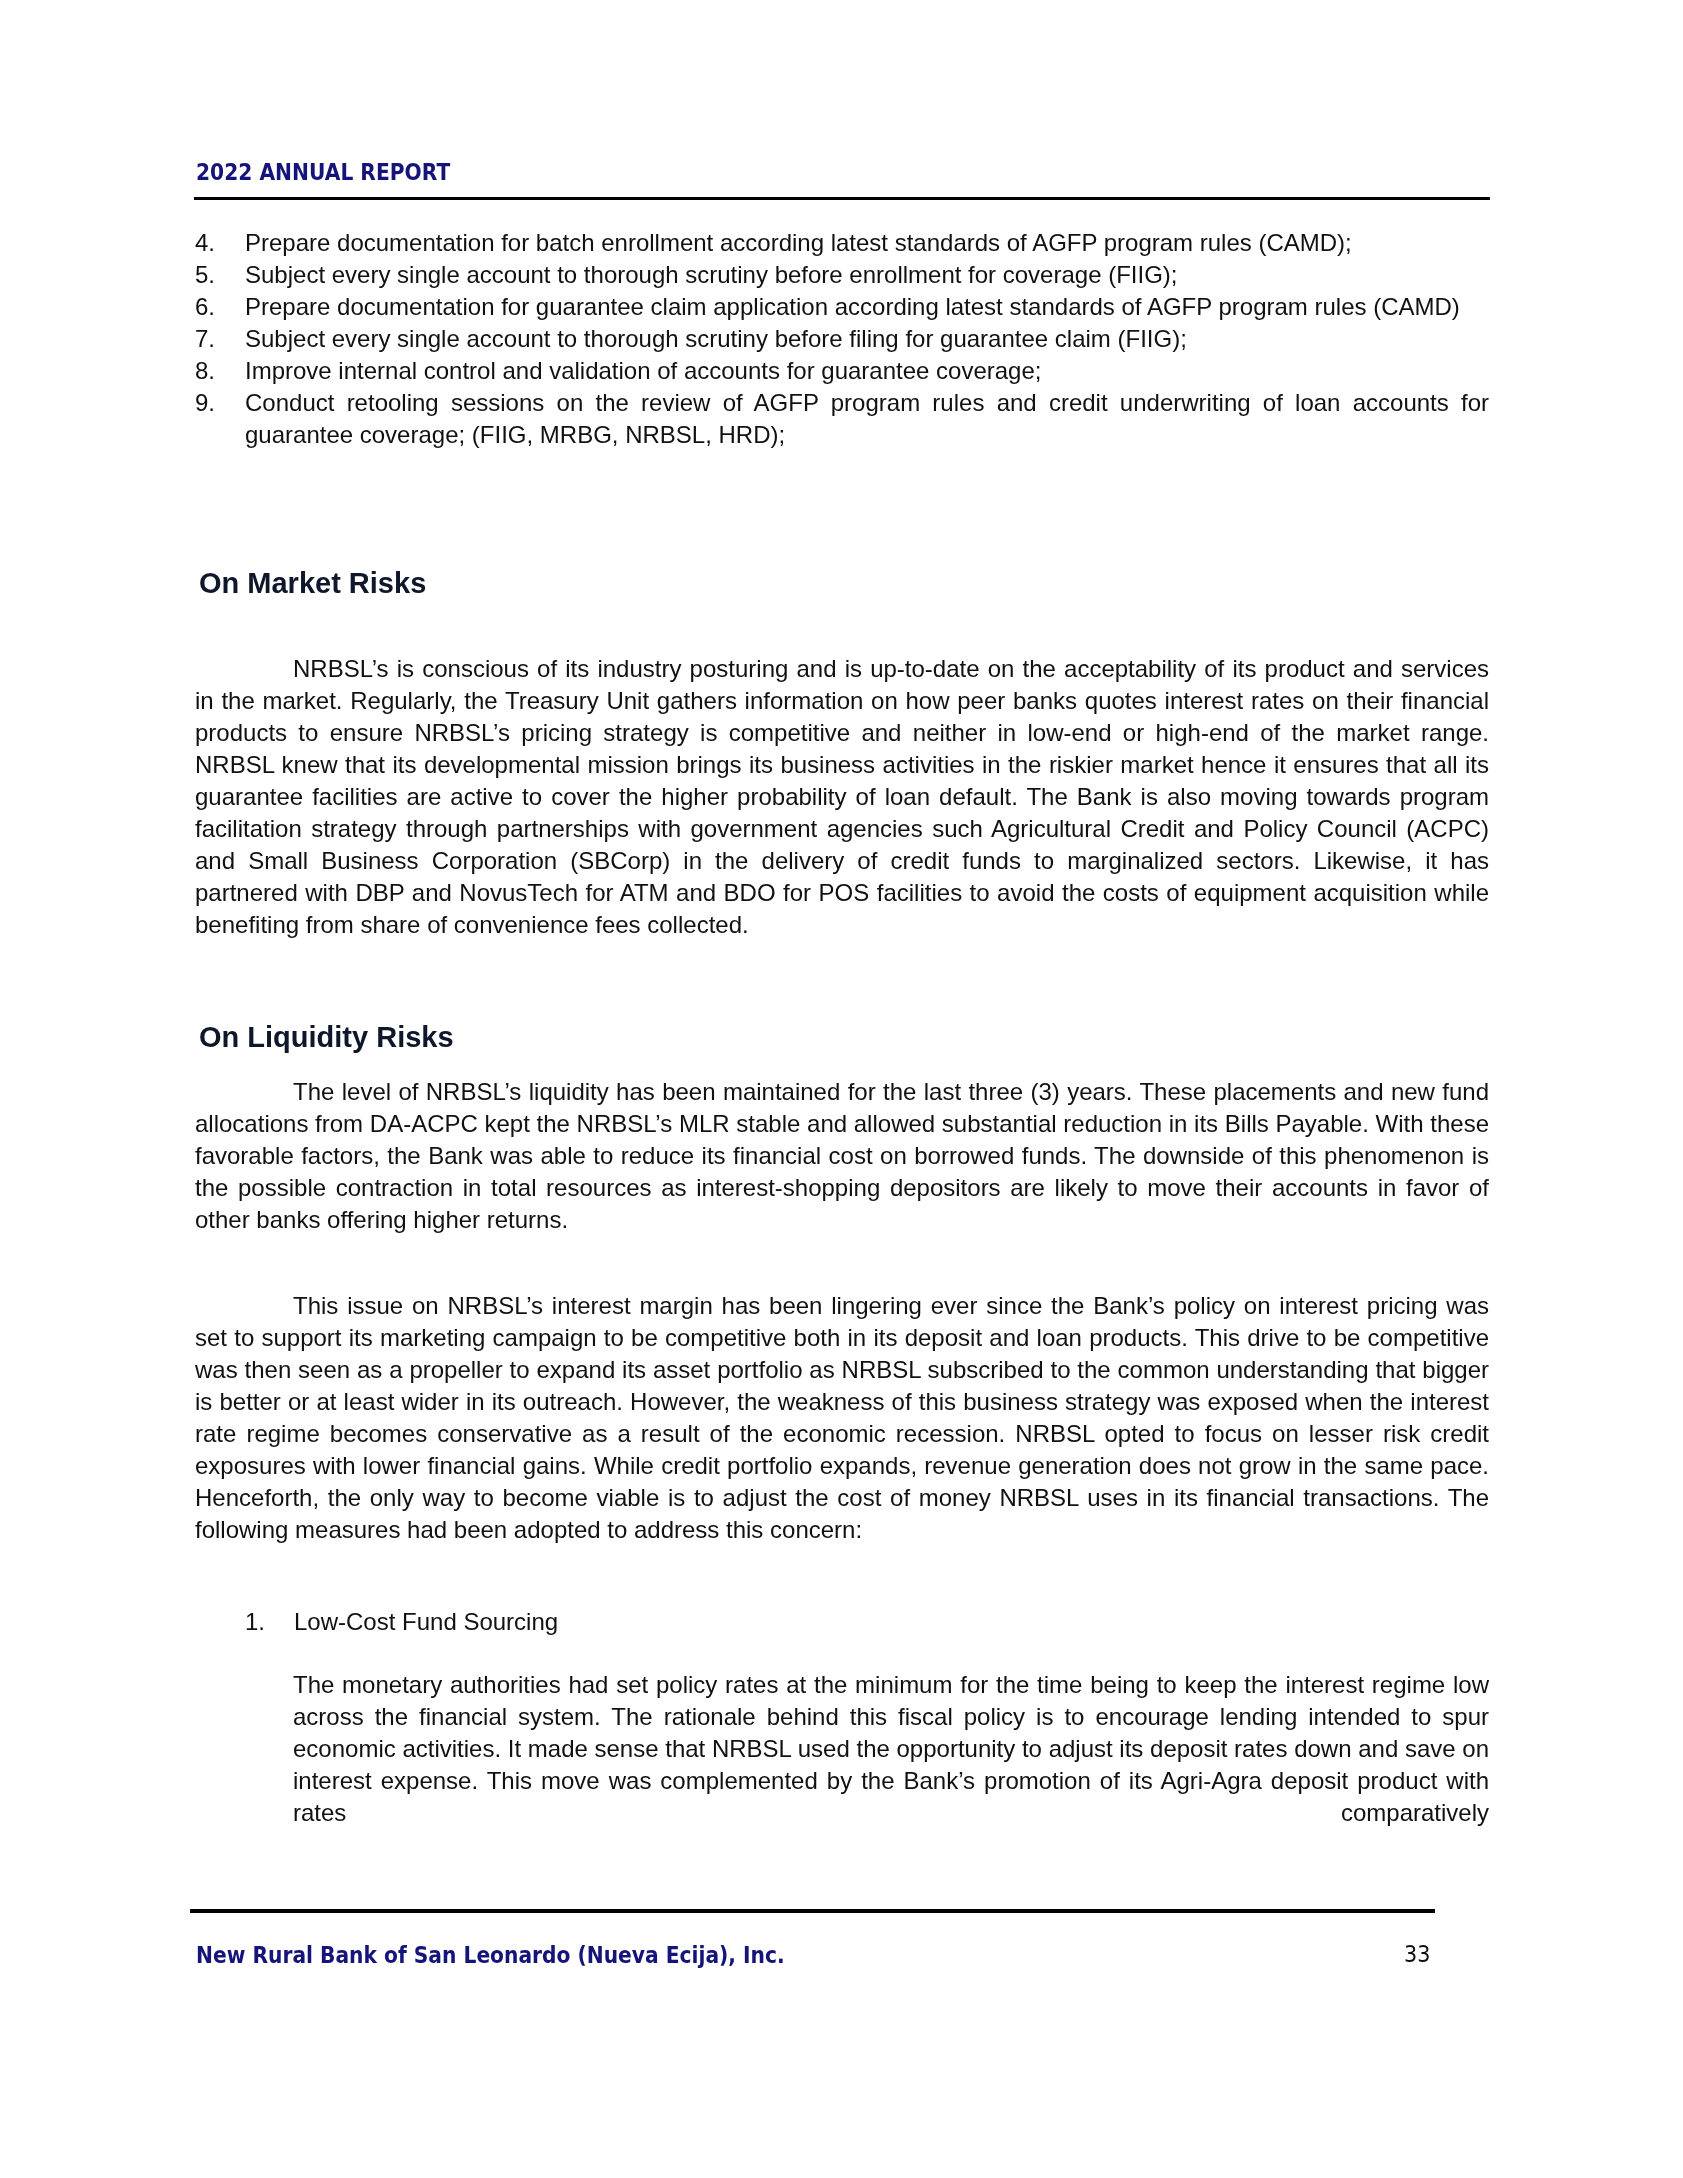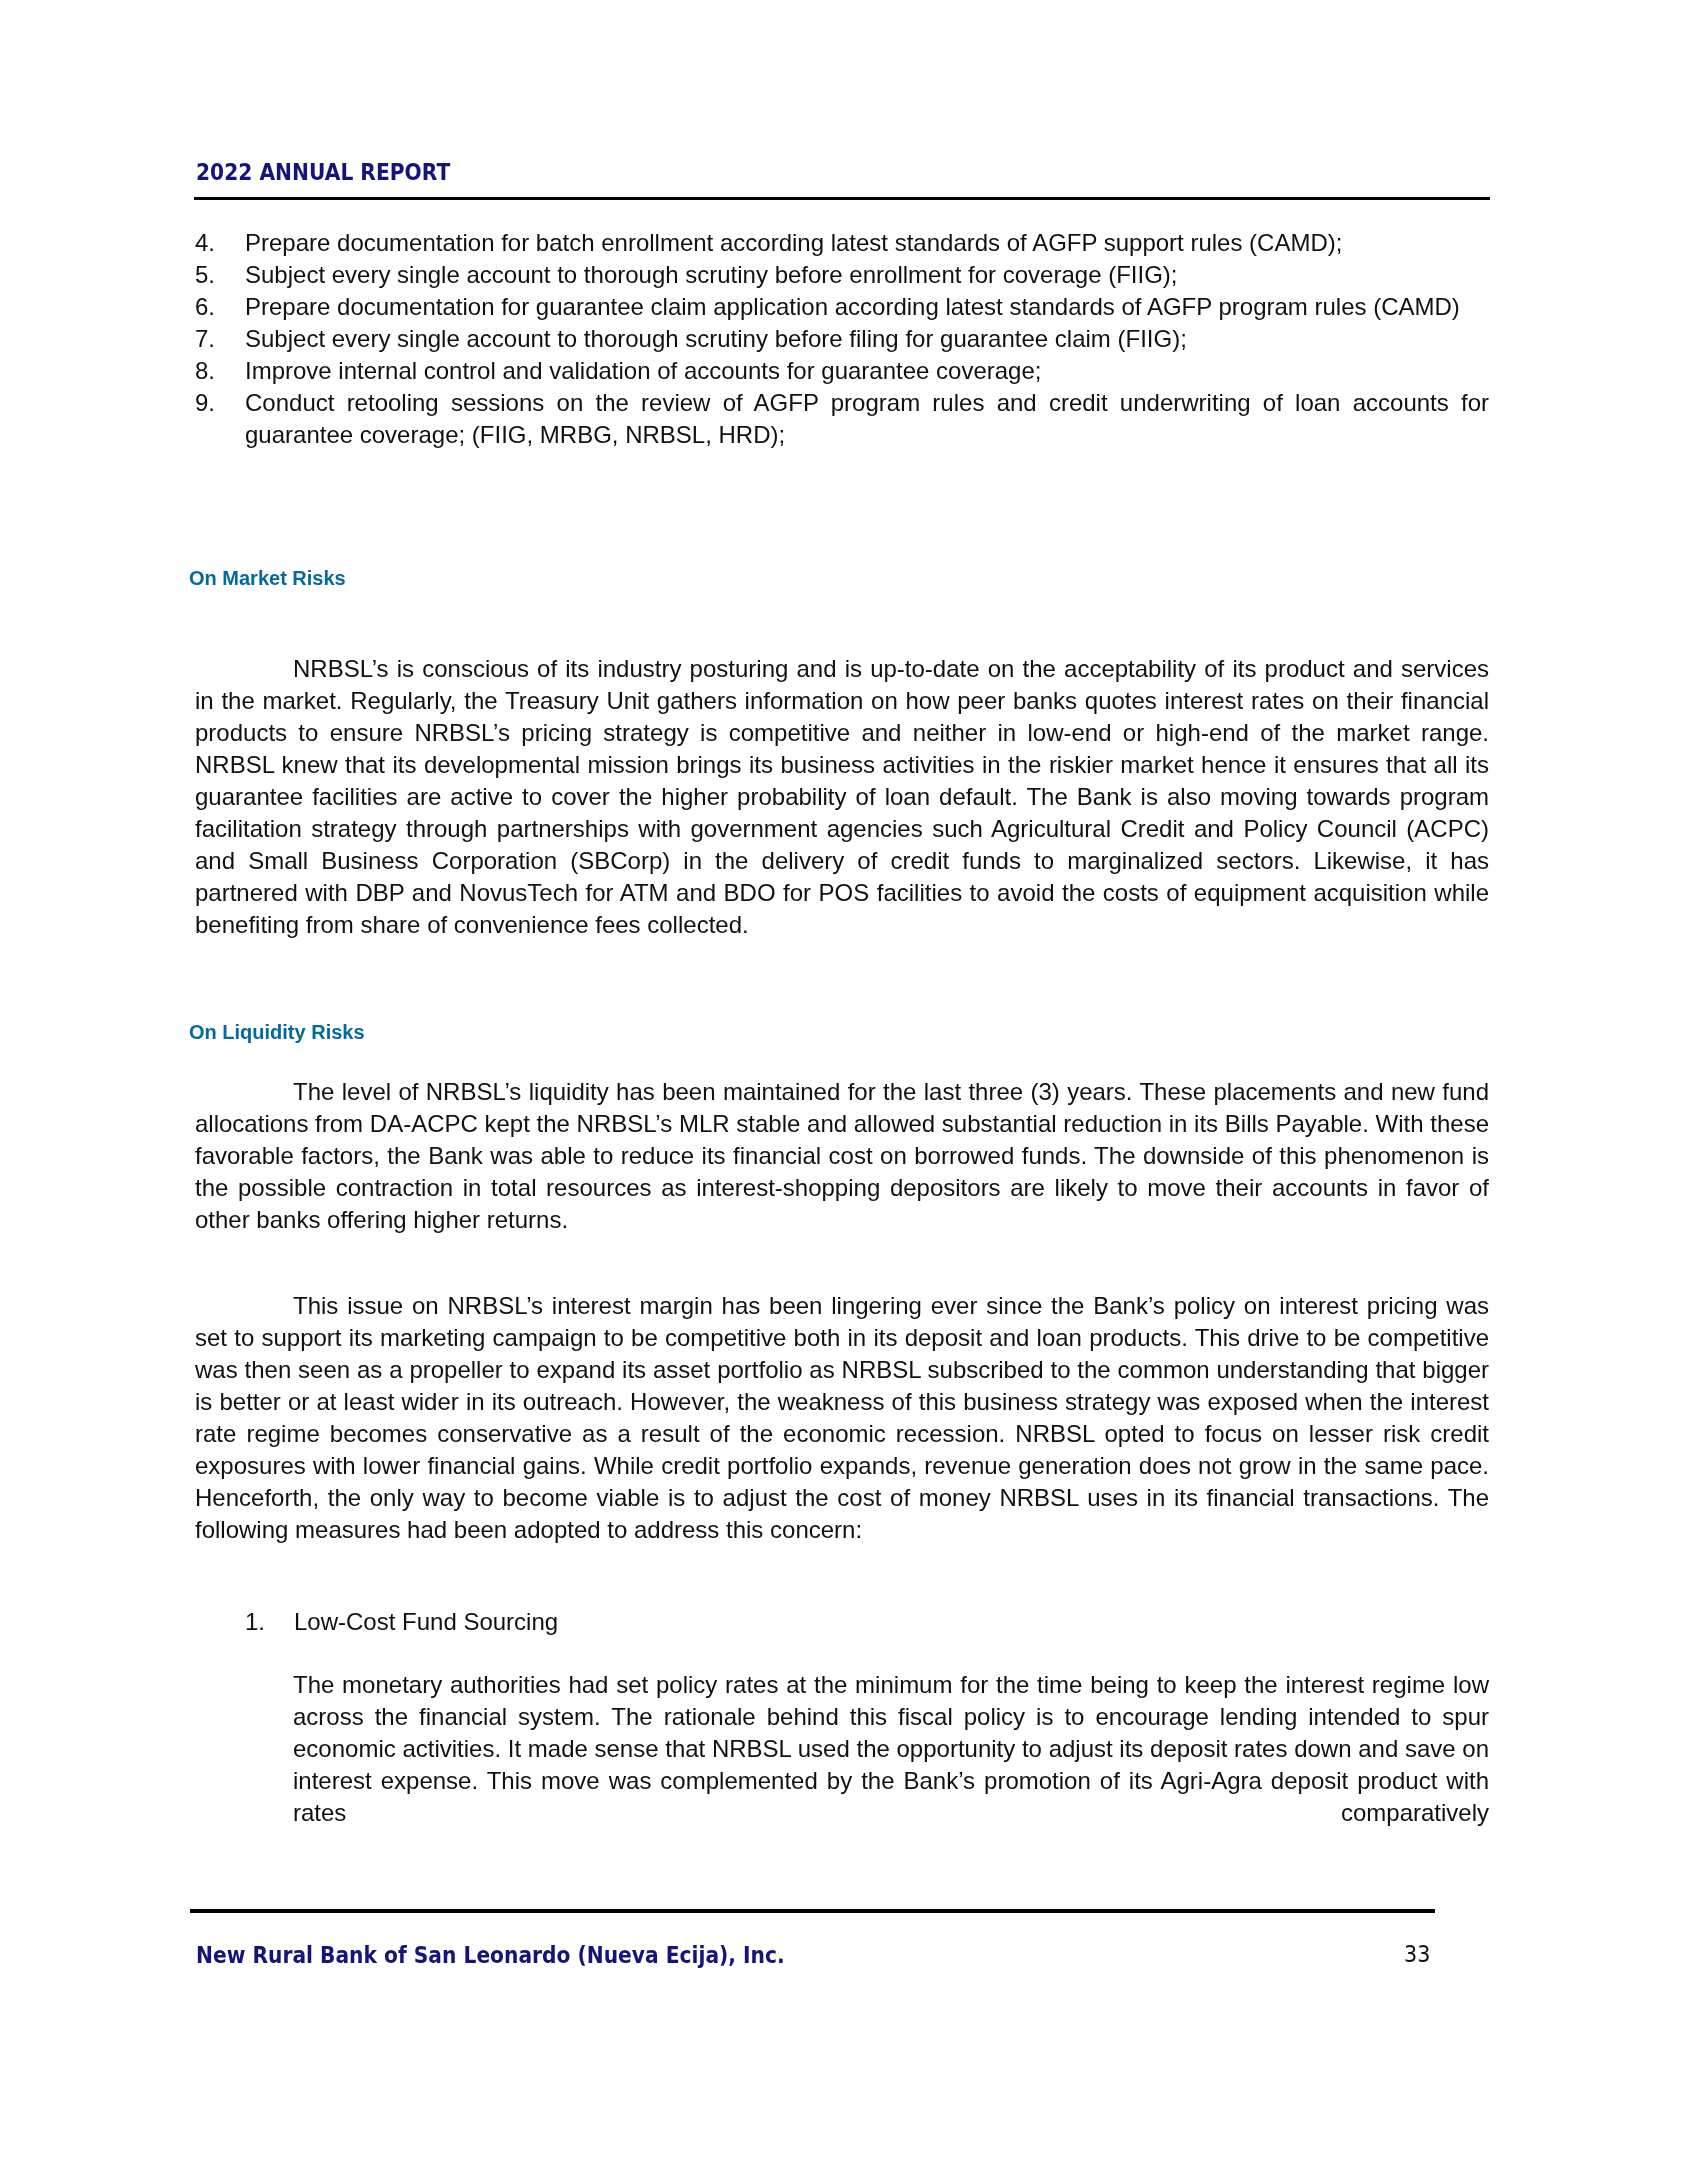--- a/index.html
+++ b/index.html
@@ -4,21 +4,21 @@
 <style>
   html, body { margin:0; padding:0; background:#ffffff; }
   body { width:1683px; height:2178px; position:relative; overflow:hidden; }
   .page { position:absolute; left:0; top:0; width:1544px; height:2178px; }
   .header-title { position:absolute; left:196px; top:159px; font-family:"DejaVu Sans", sans-serif; font-weight:bold; font-size:23px; color:#14147a; letter-spacing:0px; transform:scaleX(0.88); transform-origin:left top; }
   .header-rule { position:absolute; left:194px; top:197px; width:1296px; height:3px; background:#000; }
   .body-text { font-family:"Liberation Sans", sans-serif; font-size:24px; color:#111; line-height:32px; }
   .list-top { position:absolute; left:195px; top:227px; width:1294px; }
   .li { position:relative; padding-left:50px; text-align:justify; text-align-last:left; }
   .li .num { position:absolute; left:0; top:0; }
-  .sec-head { position:absolute; left:189px; font-family:"Liberation Sans", sans-serif; font-weight:bold; font-size:20px; color:#0369a1; }
+  .sec-head { position:absolute; left:199px; font-family:"Liberation Sans", sans-serif; font-weight:bold; font-size:29px; color:#0f172a; }
   .para { position:absolute; left:195px; width:1294px; text-align:justify; text-indent:98px; }
   .para p { margin:0; }
   .sub-list { position:absolute; left:245px; width:1244px; }
   .sub-item { position:relative; padding-left:49px; }
   .sub-item .num { position:absolute; left:0; top:0; }
   .sub-para { position:absolute; left:293px; width:1196px; text-align:justify; text-align-last:justify; }
   .footer-rule { position:absolute; left:190px; top:1909px; width:1245px; height:4px; background:#000; }
   .footer-left { position:absolute; left:196px; top:1942px; font-family:"DejaVu Sans", sans-serif; font-weight:bold; font-size:23px; color:#14147a; transform:scaleX(0.88); transform-origin:left top; }
   .footer-page { position:absolute; left:1404px; top:1941px; font-family:"DejaVu Sans", sans-serif; font-size:23px; color:#111; transform:scaleX(0.9); transform-origin:left top; }
 </style>
@@ -26,21 +26,21 @@
 <body>
 
 <div class="page">
 
   <div class="header-title">2022 ANNUAL REPORT</div>
   <div class="header-rule"></div>
 
   <div class="list-top body-text">
     <div class="li">
       <span class="num">4.</span>
-      <span>Prepare documentation for batch enrollment according latest standards of AGFP support rules (CAMD);</span>
+      <span>Prepare documentation for batch enrollment according latest standards of AGFP program rules (CAMD);</span>
     </div>
     <div class="li">
       <span class="num">5.</span>
       <span>Subject every single account to thorough scrutiny before enrollment for coverage (FIIG);</span>
     </div>
     <div class="li">
       <span class="num">6.</span>
       <span>Prepare documentation for guarantee claim application according latest standards of AGFP program rules (CAMD)</span>
     </div>
     <div class="li">

